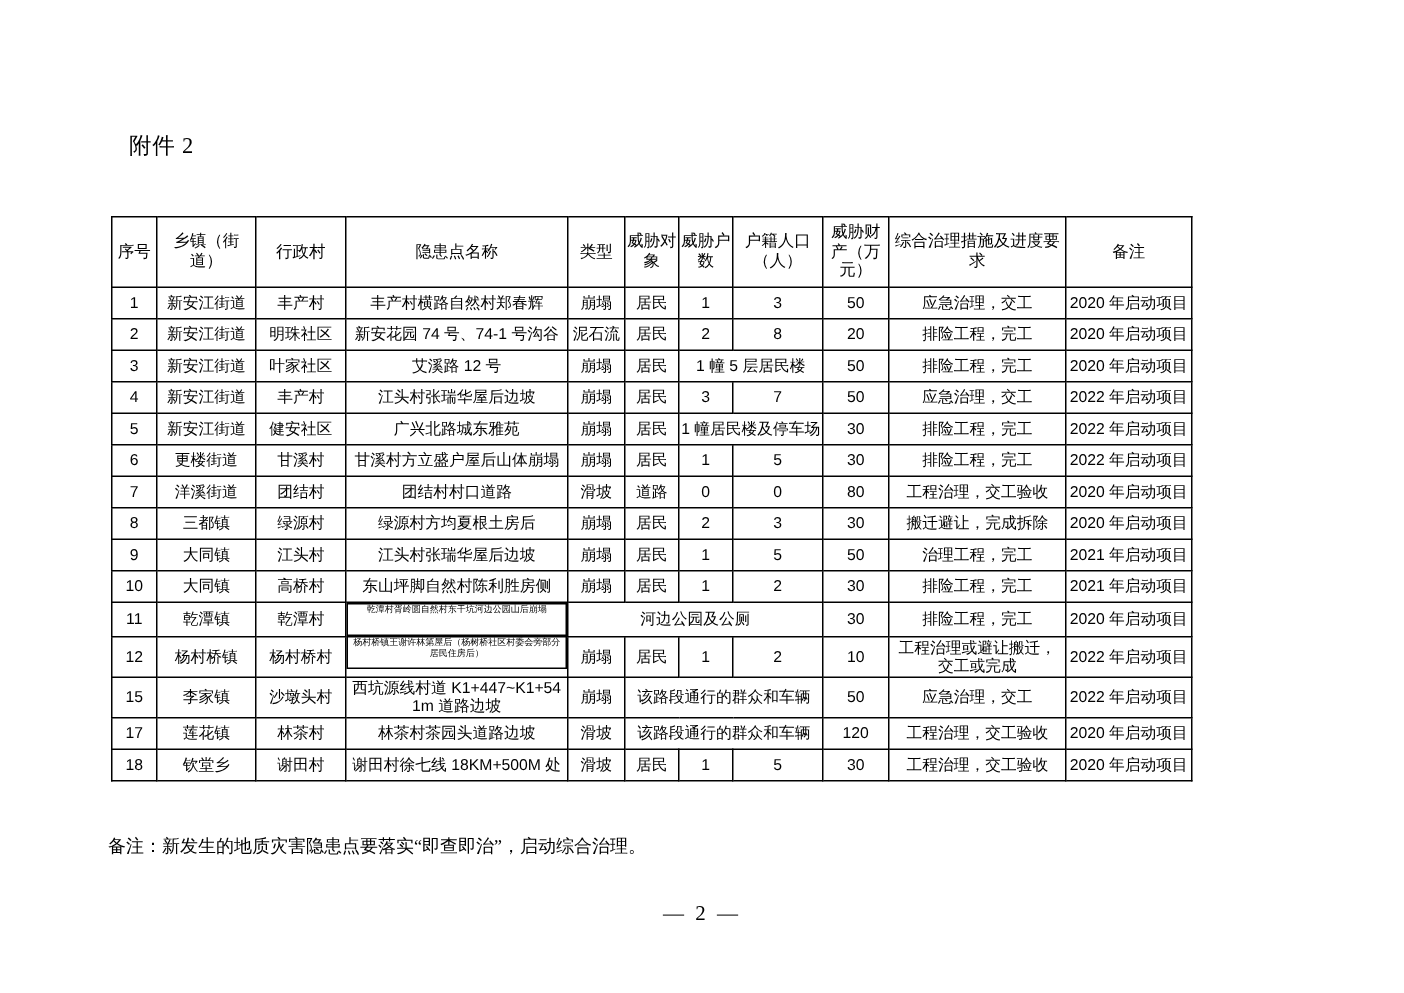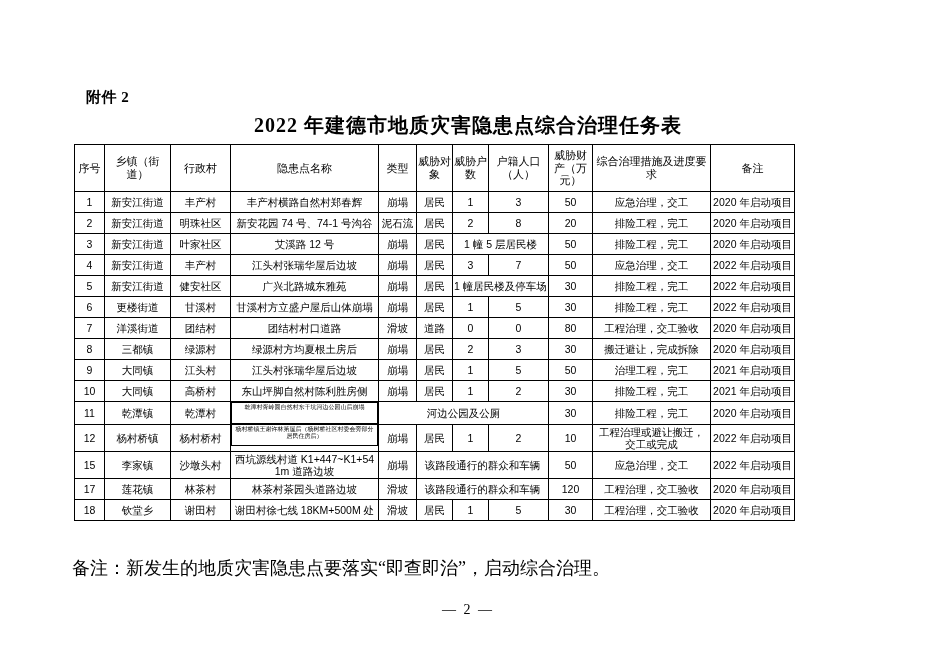--- a/index.html
+++ b/index.html
@@ -19,21 +19,21 @@
     position: absolute;
     left: 0; top: 0;
     width: 936px;
     height: 662px;
   }
   .attach-label {
     position: absolute;
     left: 72px;
     top: 88px;
     font-size: 15px;
-    font-weight: bold;
+    font-weight: normal;
     font-family: "Liberation Serif", serif;
     letter-spacing: 0.5px;
     padding-left: 14px;
   }
   .doc-title {
     position: absolute;
     left: 0;
     top: 112px;
     width: 936px;
     text-align: center;
@@ -74,42 +74,41 @@
   }
   .tiny {
     font-size: 6px;
     line-height: 1.0;
     display: block;
   }
   .note {
     position: absolute;
     left: 72px;
     top: 556px;
-    font-size: 18px;
+    font-size: 12px;
     font-family: "Liberation Serif", serif;
   }
   .pagenum {
     position: absolute;
     left: 0;
     top: 602px;
     width: 936px;
     text-align: center;
     font-size: 14px;
     font-family: "Liberation Serif", serif;
     letter-spacing: 2px;
   }
 </style>
 </head>
 <body>
 
 <div class="page">
 
   <div class="attach-label">附件 2</div>
 
-  <div class="doc-title">2022 年建德市地质灾害隐患点综合治理任务表</div>
 
   <table class="main">
     <colgroup>
       <col style="width:30px">
       <col style="width:66px">
       <col style="width:60px">
       <col style="width:148px">
       <col style="width:38px">
       <col style="width:36px">
       <col style="width:36px">

